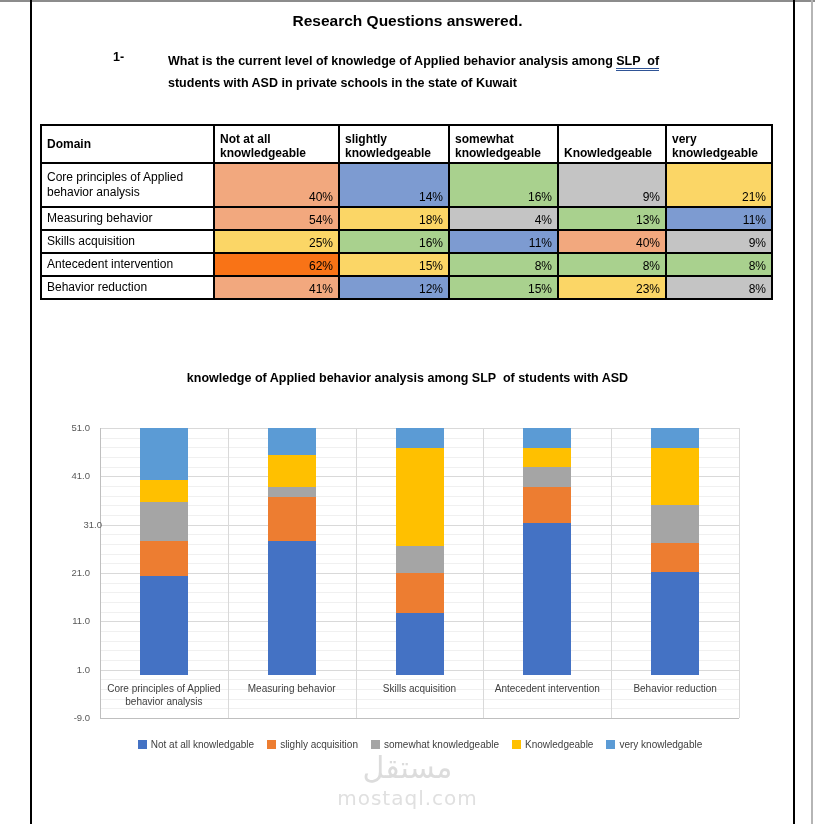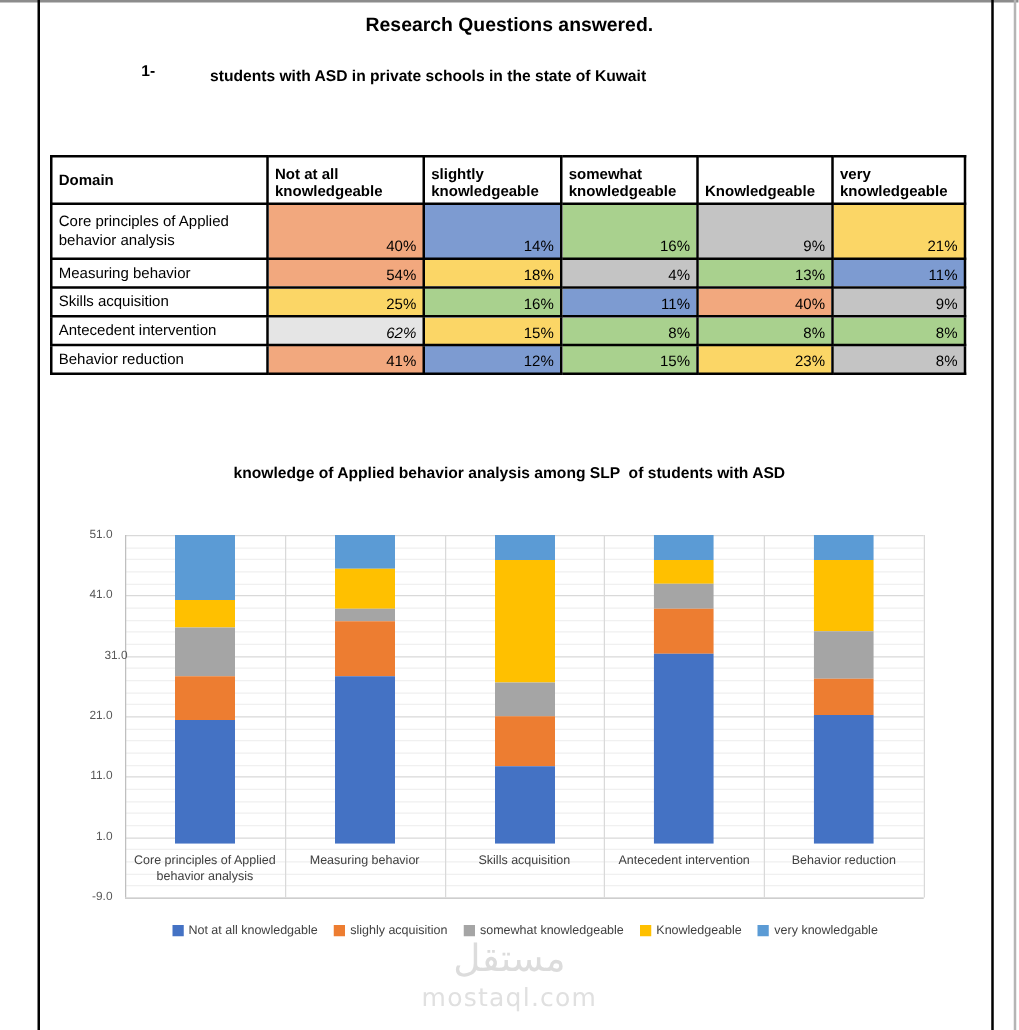--- a/index.html
+++ b/index.html
@@ -65,20 +65,21 @@
   <div class="edge edge-top"></div>
   <div class="edge edge-left"></div>
   <div class="edge edge-right"></div>
   <div class="edge edge-right-outer"></div>
 
   <div class="doc-title">Research Questions answered.</div>
 
   <div class="question">
     <span class="qnum">1-</span>
     <div class="qtext">
+      <div class="qline"><span>What is the current level of knowledge of Applied behavior analysis among </span><span class="udl">SLP  of</span></div>
       <div class="qline">students with ASD in private schools in the state of Kuwait</div>
     </div>
   </div>
 
   <table class="ktable">
     <colgroup>
       <col class="c0">
         <col class="c1">
         <col class="c2">
         <col class="c3">
@@ -115,21 +116,21 @@
         <tr class="rn">
           <td class="rowlabel">Skills acquisition</td>
           <td class="val" style="background: rgb(251, 214, 102); margin-left: 16px;">25%</td>
           <td class="val" style="background: rgb(169, 209, 142);">16%</td>
           <td class="val" style="background: rgb(125, 155, 209);">11%</td>
           <td class="val" style="background: rgb(242, 168, 126);">40%</td>
           <td class="val" style="background: rgb(196, 196, 196);">9%</td>
         </tr>
         <tr class="rn">
           <td class="rowlabel">Antecedent intervention</td>
-          <td class="val" style="background: #e5e5e5; font-style: italic;">62%</td>
+          <td class="val" style="background: #f97316;">62%</td>
           <td class="val" style="background: rgb(251, 214, 102);">15%</td>
           <td class="val" style="background: rgb(169, 209, 142);">8%</td>
           <td class="val" style="background: rgb(169, 209, 142);">8%</td>
           <td class="val" style="background: rgb(169, 209, 142);">8%</td>
         </tr>
         <tr class="rn">
           <td class="rowlabel">Behavior reduction</td>
           <td class="val" style="background: rgb(242, 168, 126);">41%</td>
           <td class="val" style="background: rgb(125, 155, 209);">12%</td>
           <td class="val" style="background: rgb(169, 209, 142);">15%</td>

